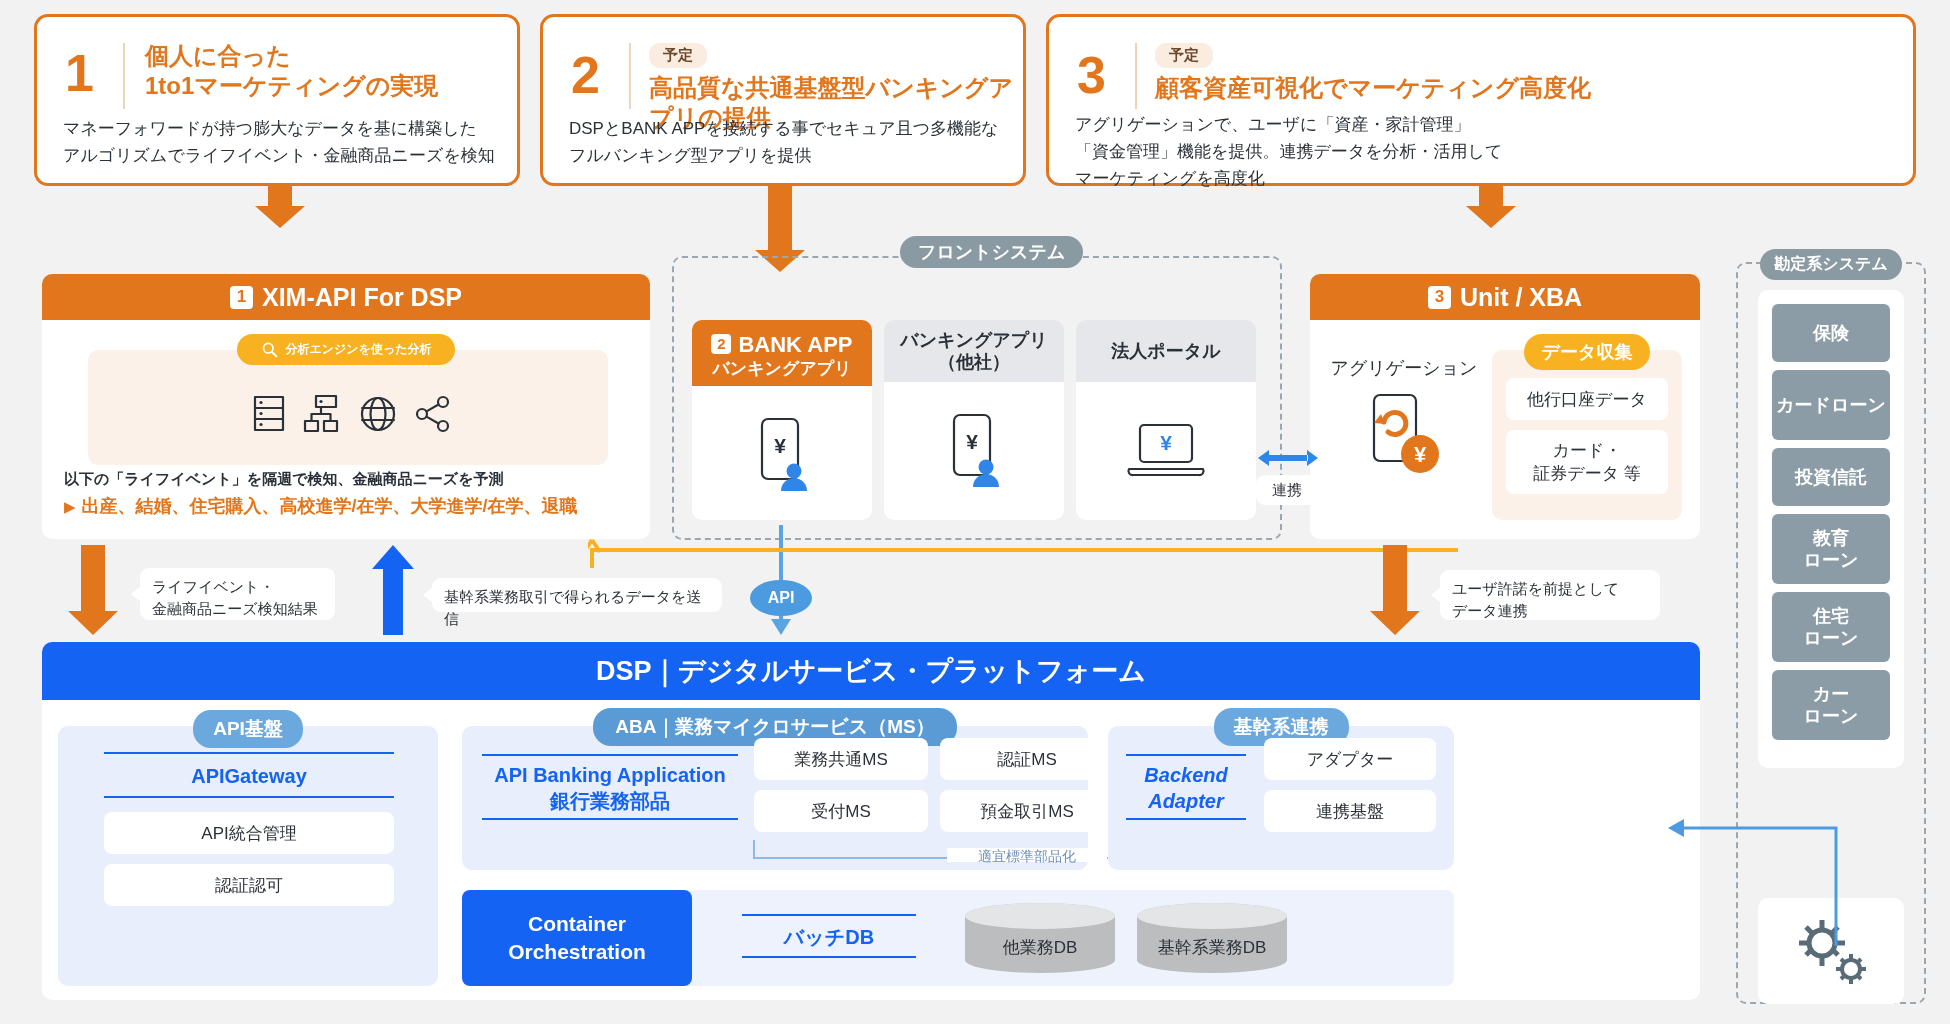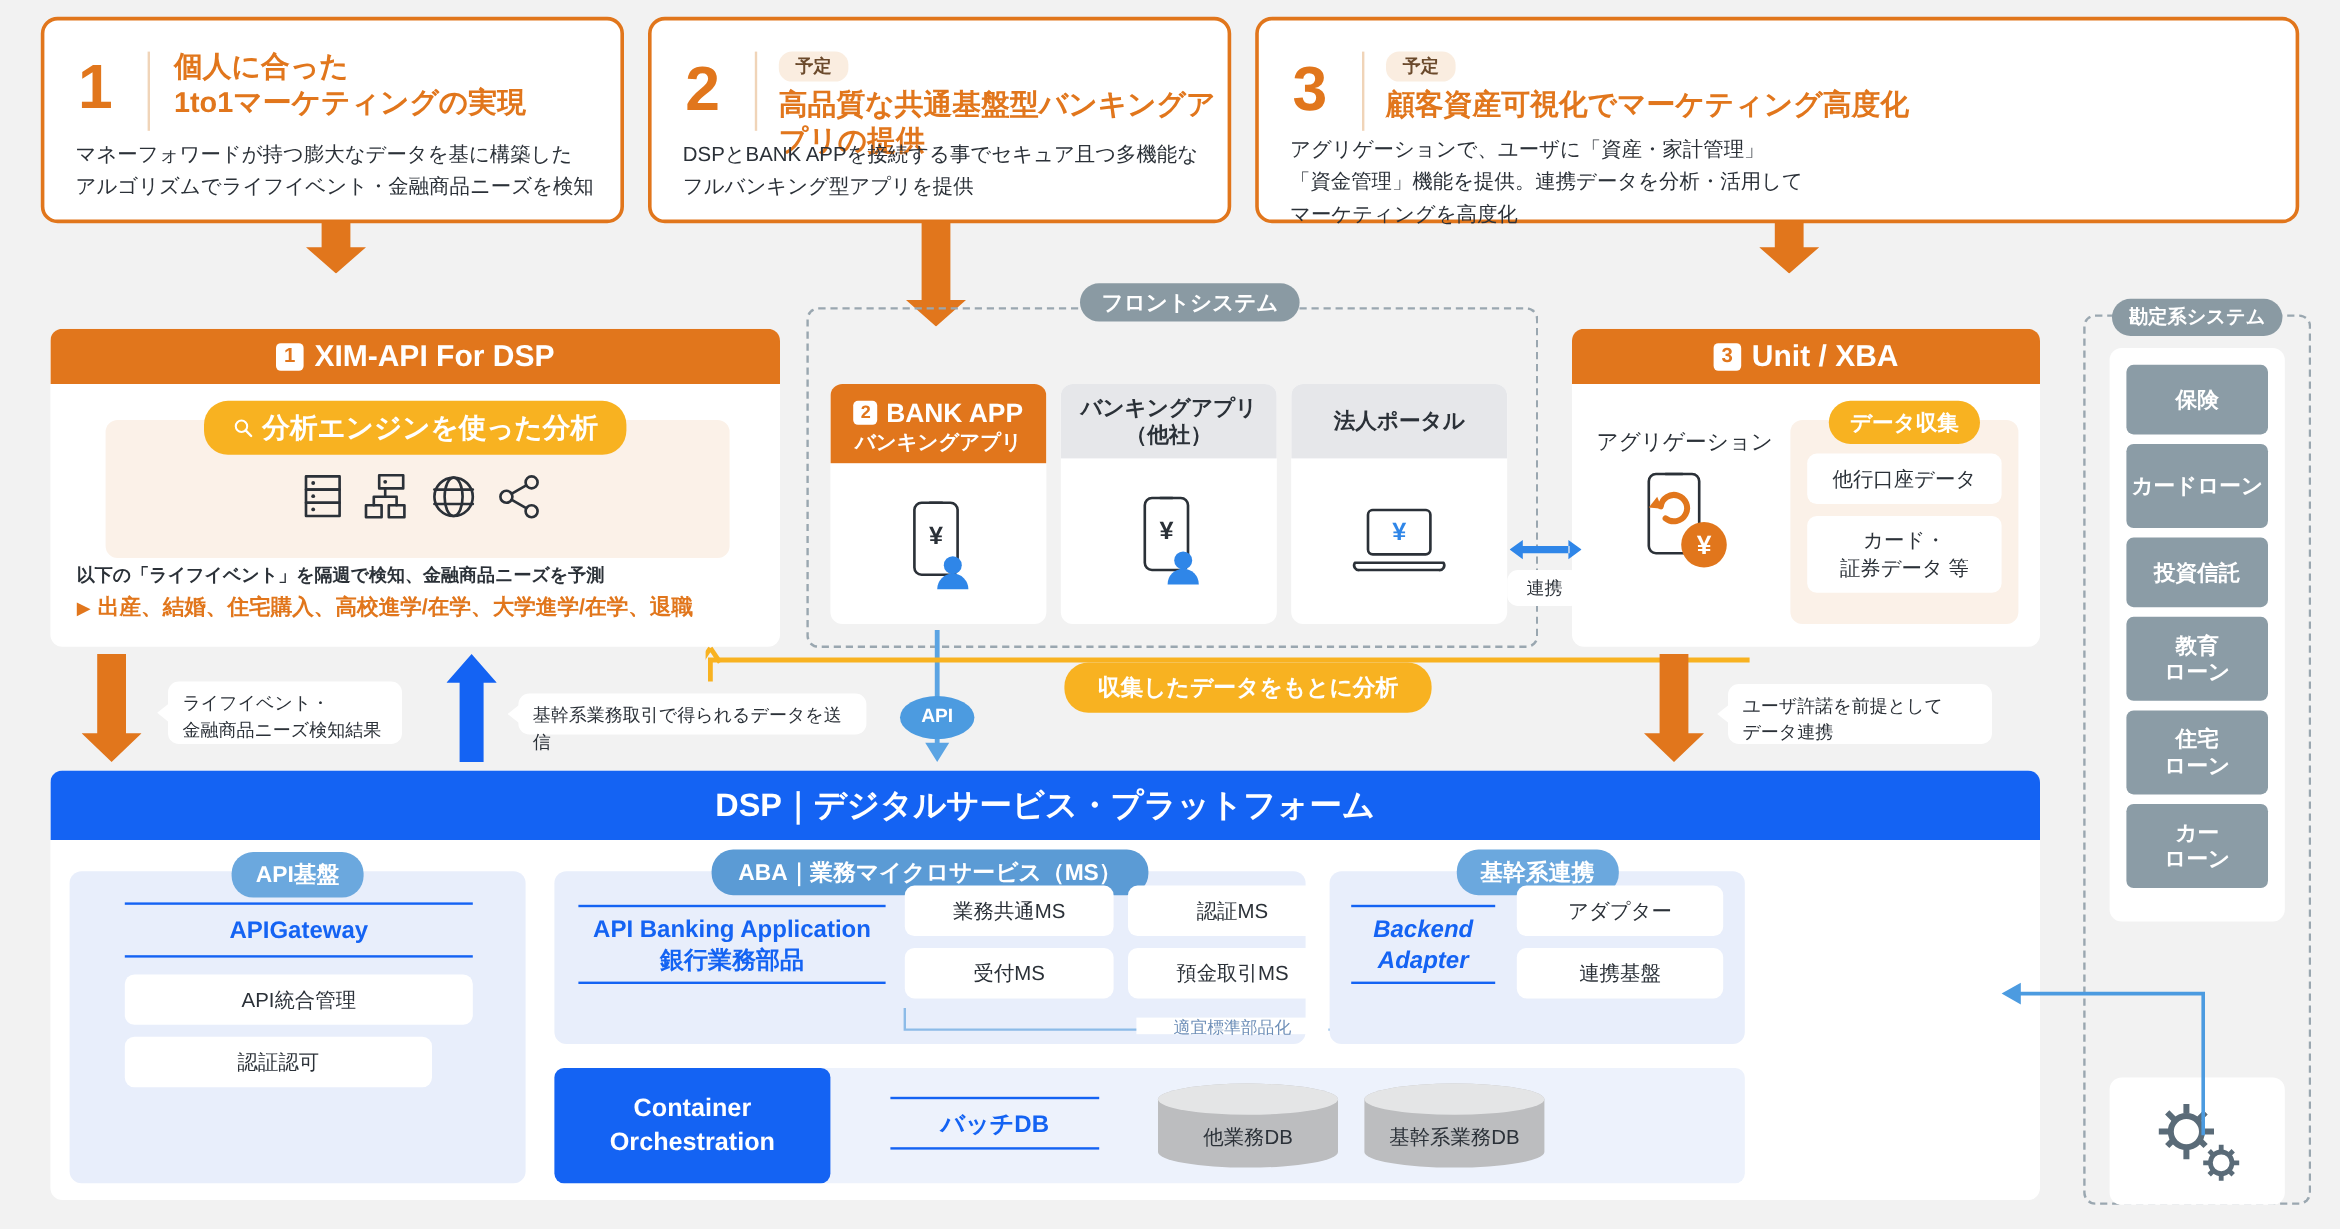--- a/index.html
+++ b/index.html
@@ -18,21 +18,21 @@
   .tc-badge{display:inline-block;background:#FAEDE0;color:#6b4a2c;font-size:15px;font-weight:bold;
             border-radius:11px;padding:3px 14px;margin-bottom:5px;}
   .tc-body{font-size:17px;line-height:1.6;color:#2b3138;}
 
   
   .panel{background:#fff;border-radius:10px;overflow:hidden;}
   .panel-hd{background:#E1761C;color:#fff;font-weight:bold;font-size:25px;height:46px;}
   .numbox{display:inline-flex;align-items:center;justify-content:center;width:23px;height:23px;
           background:#fff;color:#E1761C;border-radius:4px;font-size:17px;font-weight:bold;margin-right:9px;}
 
-  .pill-y{background:#F8B221;color:#fff;font-weight:bold;border-radius:20px;font-size:23px;padding:7px 24px;display:inline-flex;align-items:center;gap:8px;}
+  .pill-y{background:#F8B221;color:#fff;font-weight:bold;border-radius:20px;font-size:12px;padding:7px 24px;display:inline-flex;align-items:center;gap:8px;}
   .pill-gray{background:#8a9aa3;color:#fff;font-weight:bold;border-radius:18px;font-size:18px;padding:6px 18px;}
   .pill-blue{background:#6BA8DE;color:#fff;font-weight:bold;border-radius:18px;font-size:19px;padding:6px 20px;}
   .pill-blue2{background:#5B9BD5;color:#fff;font-weight:bold;border-radius:18px;font-size:19px;padding:6px 22px;}
 
   .cream{background:#FBF1E8;border-radius:10px;}
 
   .subcard{background:#fff;border-radius:10px;overflow:hidden;}
   .subcard-hd{background:#E6E7EA;font-weight:bold;font-size:18px;line-height:1.25;color:#2b3138;}
   .subcard-hd.orange{background:#E1761C;color:#fff;}
 
@@ -286,25 +286,20 @@
     <path d="M16 110 L6 94 H26 Z" fill="#5BA4E3"></path>
   </svg>
   <div class="abs api-ell ctr" style="left:750px;top:580px;width:62px;height:36px;">
     <span>API</span>
   </div>
 
   <svg class="abs" style="left:588px;top:536px;" width="880" height="36">
     <path d="M4 32 V14 H870" stroke="#F8B221" stroke-width="4" fill="none"></path>
     <path d="M4 4 L-4 16 M4 4 L12 16" stroke="#F8B221" stroke-width="4" fill="none"></path>
   </svg>
-  <div class="abs ctr" style="left:840px;top:552px;width:400px;">
-    <span class="pill-y" style="font-size:19px;padding:8px 28px;">
-      <span>収集したデータをもとに分析</span>
-    </span>
-  </div>
 
   <svg class="abs" style="left:1370px;top:545px;" width="50" height="90">
     <path d="M13 0 H37 V66 H50 L25 90 L0 66 H13 Z" fill="#E1761C"></path>
   </svg>
   <div class="abs callout" style="left:1440px;top:570px;width:220px;height:50px;padding:8px 12px;">
     <div>ユーザ許諾を前提として</div>
     <div>データ連携</div>
   </div>
 
   <div class="abs" style="left:42px;top:642px;width:1658px;height:358px;background:#fff;border-radius:10px;overflow:hidden;">
@@ -315,21 +310,21 @@
     <div class="abs grp" style="left:16px;top:84px;width:380px;height:260px;"></div>
     <div class="abs ctr" style="left:16px;top:68px;width:380px;">
       <span class="pill-blue">API基盤</span>
     </div>
     <div class="abs rule" style="left:62px;top:110px;width:290px;"></div>
     <div class="abs ctr blue-label" style="left:62px;top:116px;width:290px;height:36px;">APIGateway</div>
     <div class="abs rule" style="left:62px;top:154px;width:290px;"></div>
     <div class="abs wbox ctr" style="left:62px;top:170px;width:290px;height:42px;">
       <span>API統合管理</span>
     </div>
-    <div class="abs wbox ctr" style="left:62px;top:222px;width:256px;height:42px;">
+    <div class="abs wbox ctr" style="left:62px;top:222px;width:290px;height:42px;">
       <span>認証認可</span>
     </div>
 
     <div class="abs grp" style="left:420px;top:84px;width:626px;height:144px;"></div>
     <div class="abs ctr" style="left:420px;top:66px;width:626px;">
       <span class="pill-blue2">ABA｜業務マイクロサービス（MS）</span>
     </div>
     <div class="abs rule" style="left:440px;top:112px;width:256px;"></div>
     <div class="abs ctr blue-label" style="left:440px;top:118px;width:256px;height:56px;flex-direction:column;">
       <span>API Banking Application</span>

